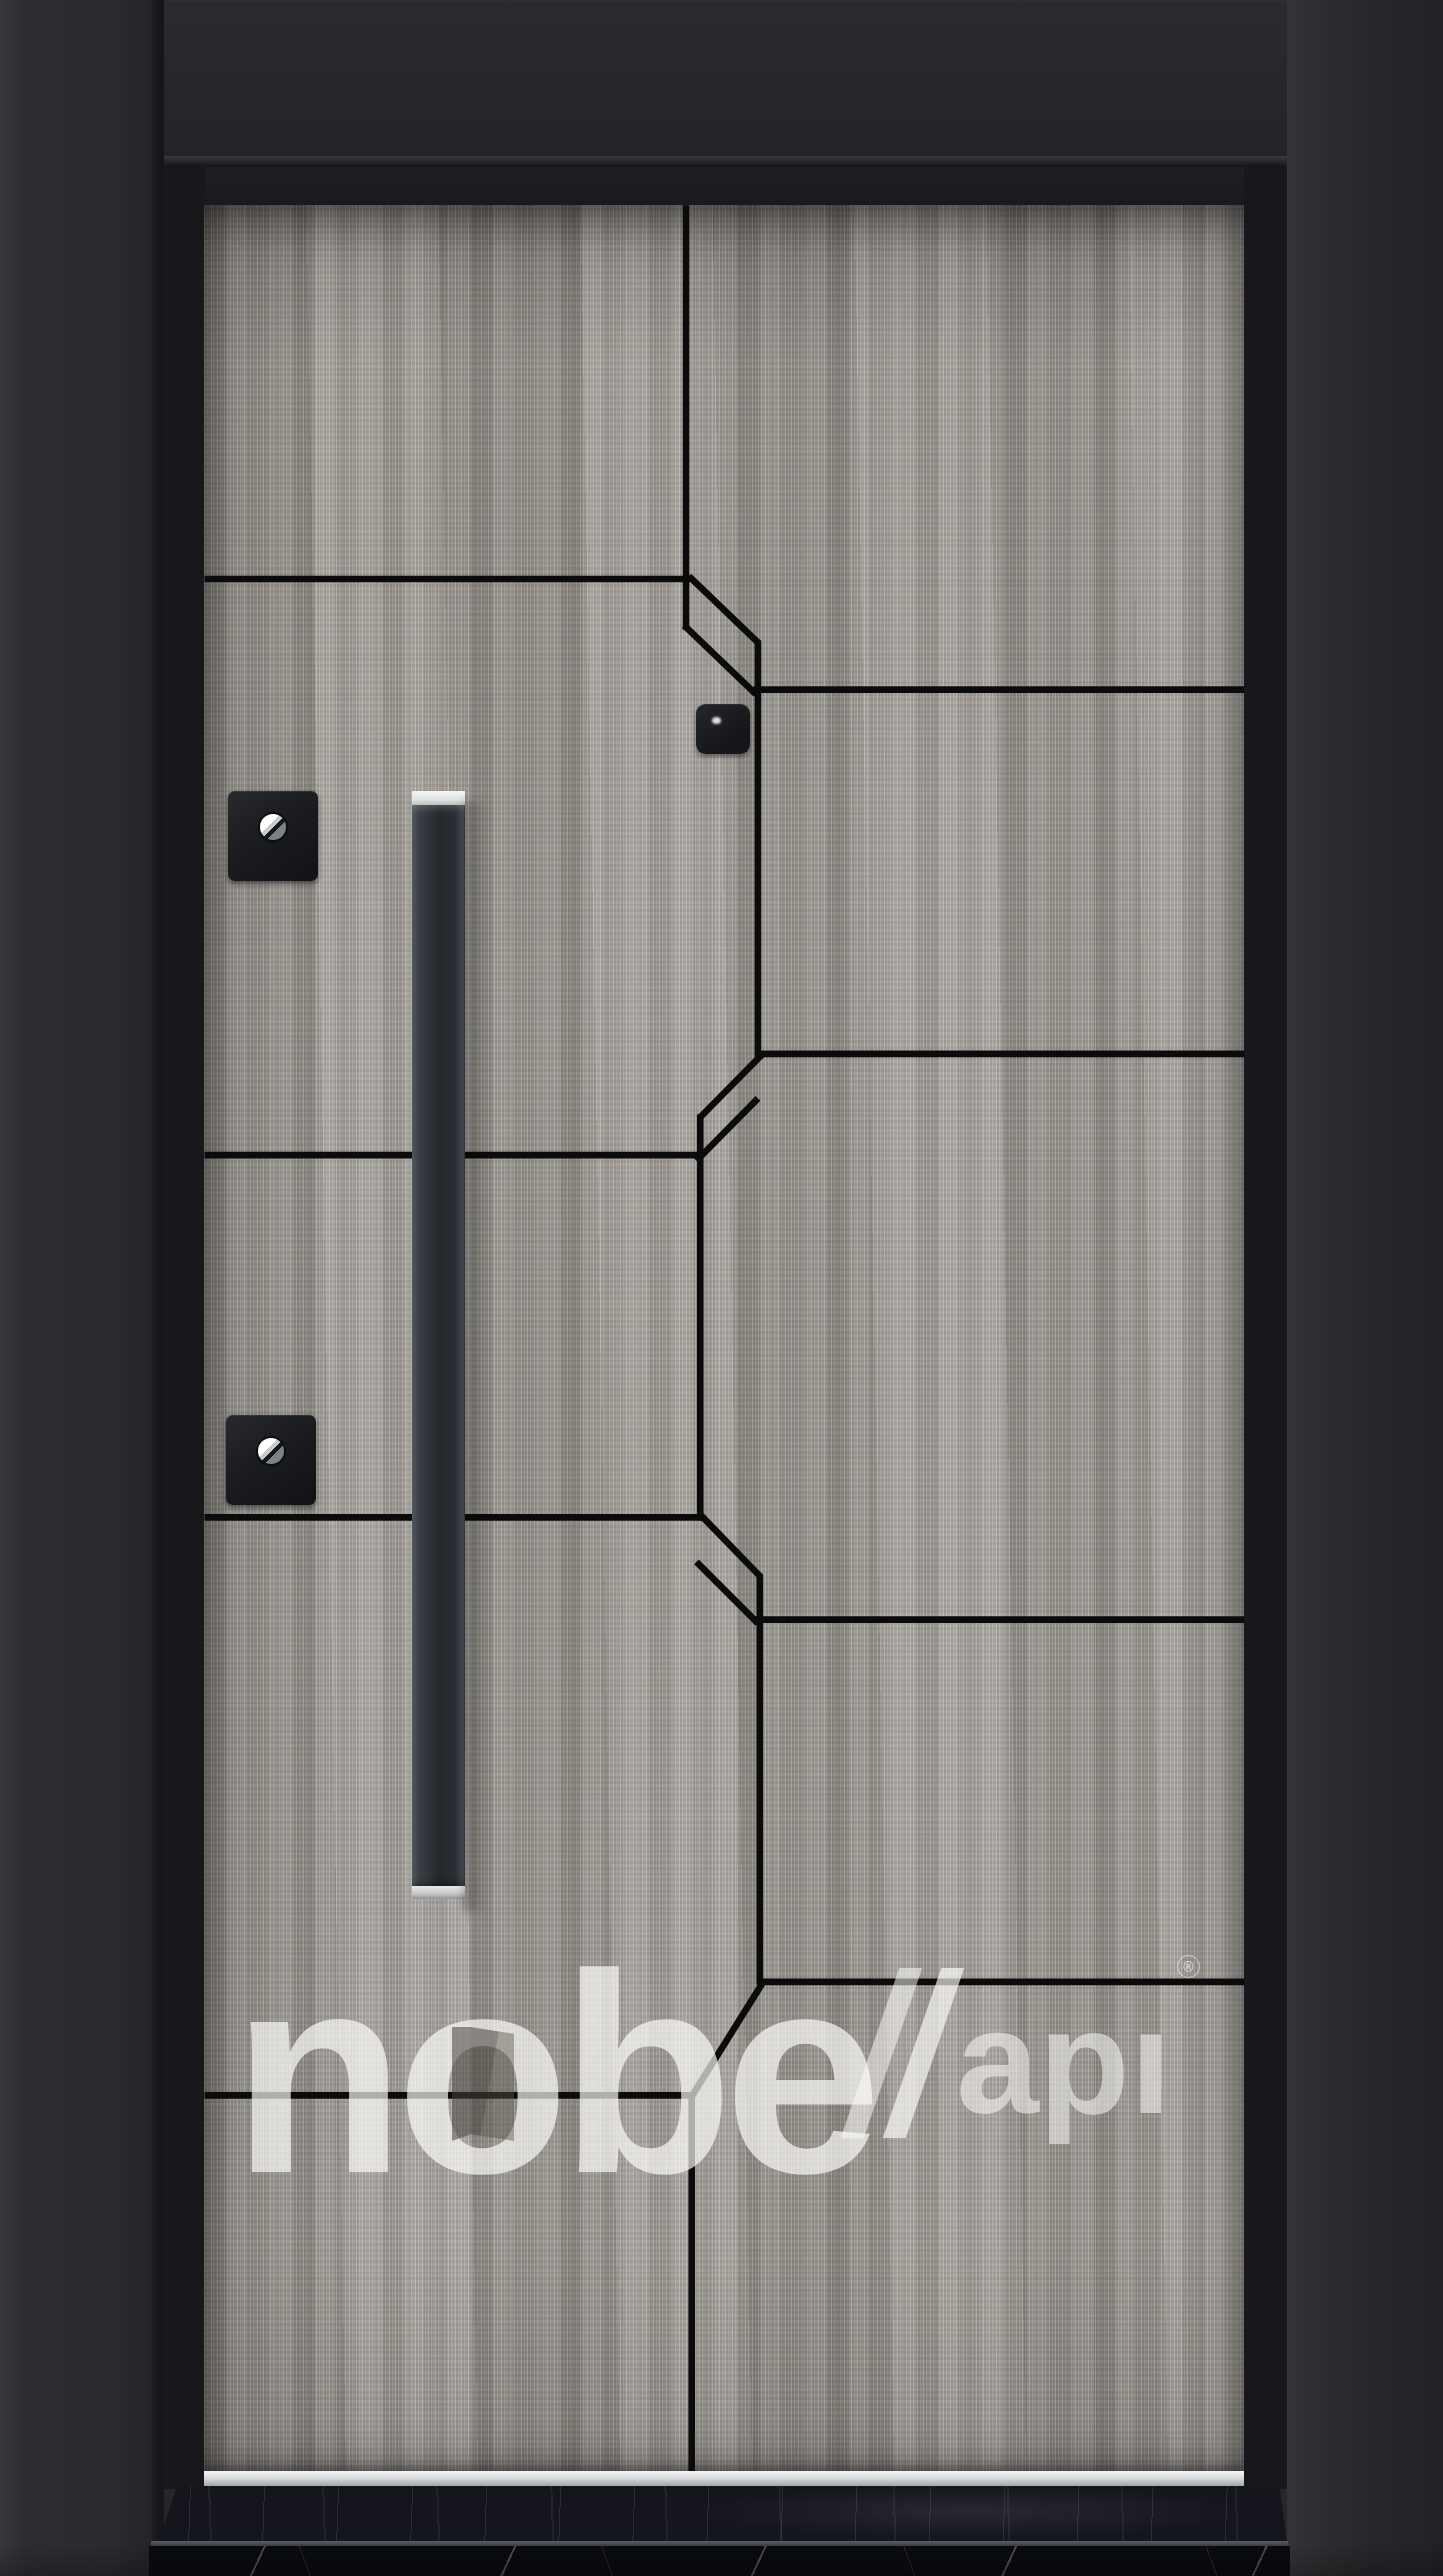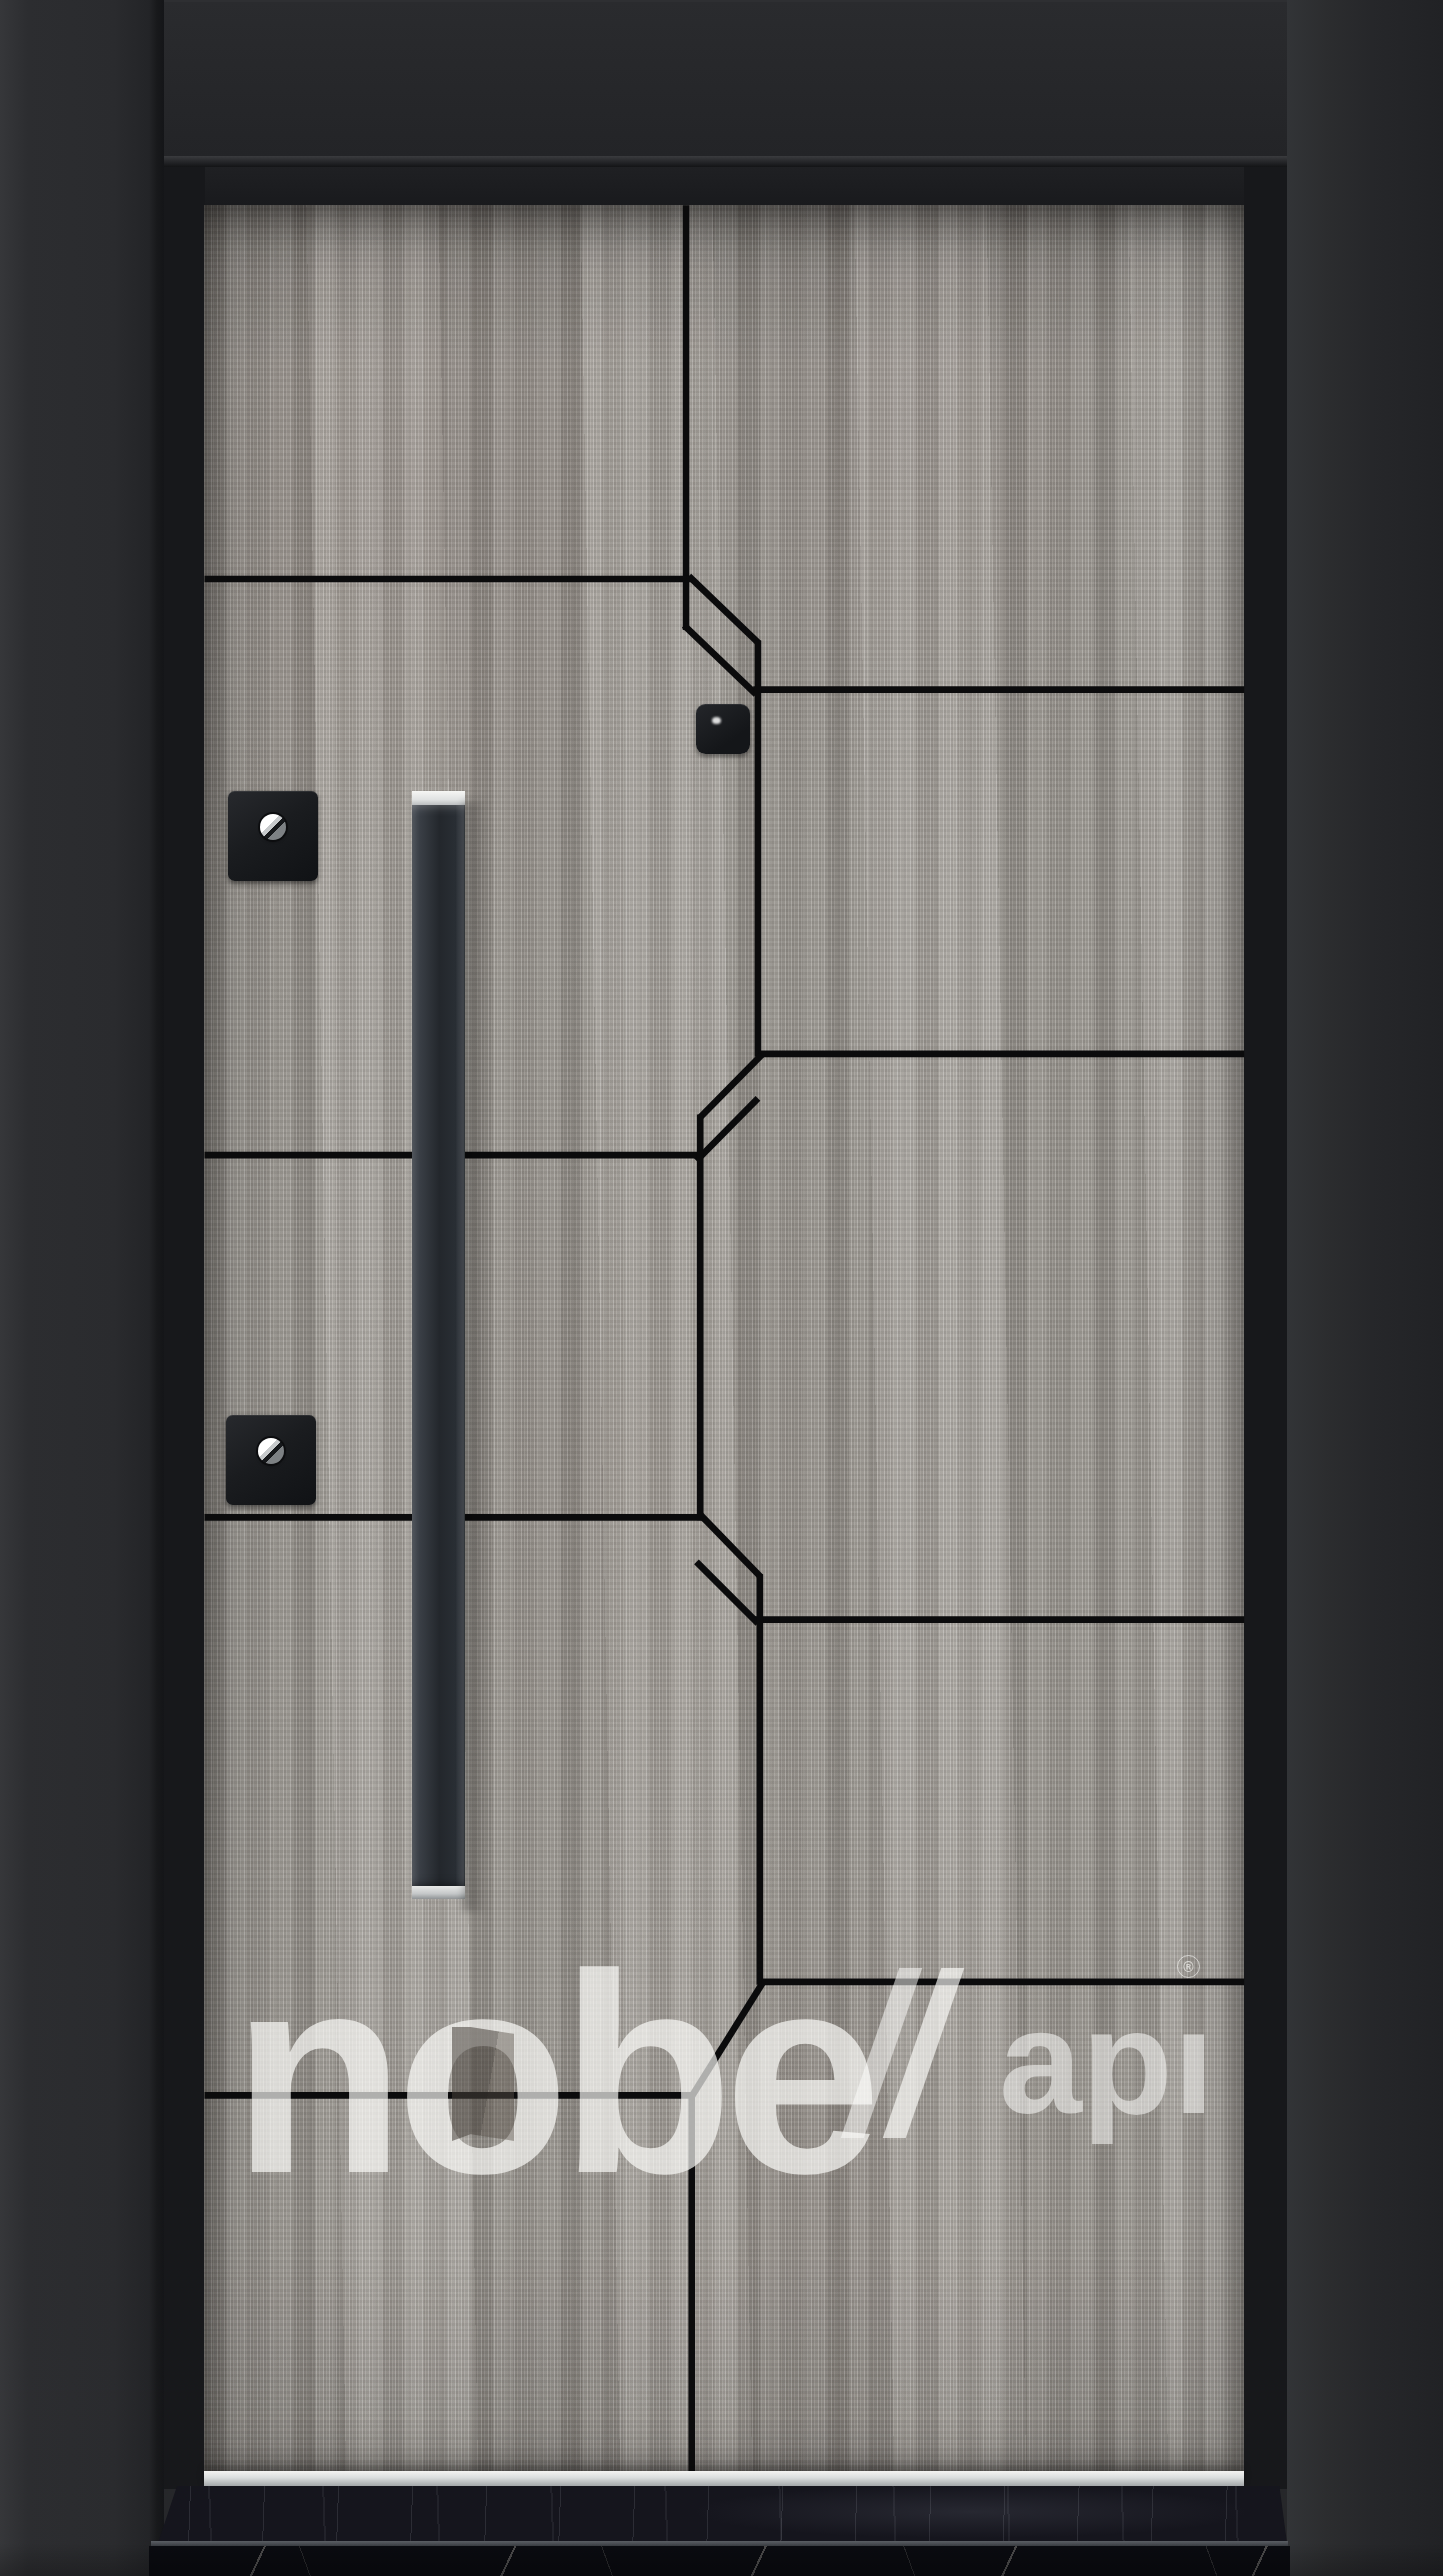--- a/index.html
+++ b/index.html
@@ -39,21 +39,21 @@
                inset -44px 0 85px -44px rgba(0,0,0,.30);}
   .grooves{position:absolute;left:-204px;top:-205px;width:1444px;height:2576px;pointer-events:none;}
   
   .logo{position:absolute;left:0;top:1727px;width:1040px;height:246px;pointer-events:none;}
   .logo-big{position:absolute;left:28px;top:0;font-size:284px;line-height:284px;
     font-weight:bold;letter-spacing:-9.5px;color:rgba(253,253,251,.68);}
   .logo-slash{position:absolute;top:36px;width:23px;height:170px;
     background:rgba(253,253,251,.52);transform:skewX(-19deg);}
   .logo-slash.s1{left:666px;}
   .logo-slash.s2{left:708px;background:rgba(253,253,251,.66);}
-  .logo-small{position:absolute;left:795px;top:55px;font-size:149px;line-height:149px;
+  .logo-small{position:absolute;left:752px;top:55px;font-size:149px;line-height:149px;
     font-weight:bold;letter-spacing:0px;color:rgba(250,250,248,.55);text-align:right;}
   .logo-reg{position:absolute;left:973px;top:23px;width:21px;height:21px;border:1.9px solid rgba(250,250,248,.6);
     border-radius:50%;color:rgba(250,250,248,.65);font-size:14px;font-weight:bold;
     display:flex;align-items:center;justify-content:center;}
   .logo-door-cut{position:absolute;left:248px;top:95px;width:62px;height:114px;
     background:linear-gradient(100deg,rgba(70,64,58,.55) 0 58%,rgba(90,82,74,.45) 58% 100%);
     clip-path:polygon(30% 0,100% 6%,100% 100%,30% 94%,0 100%,0 0);}
   
   .handle{position:absolute;left:208px;top:586px;width:53px;height:1109px;}
   .handle:after{content:"";position:absolute;left:51px;top:11.4px;width:24.6px;height:100%;

